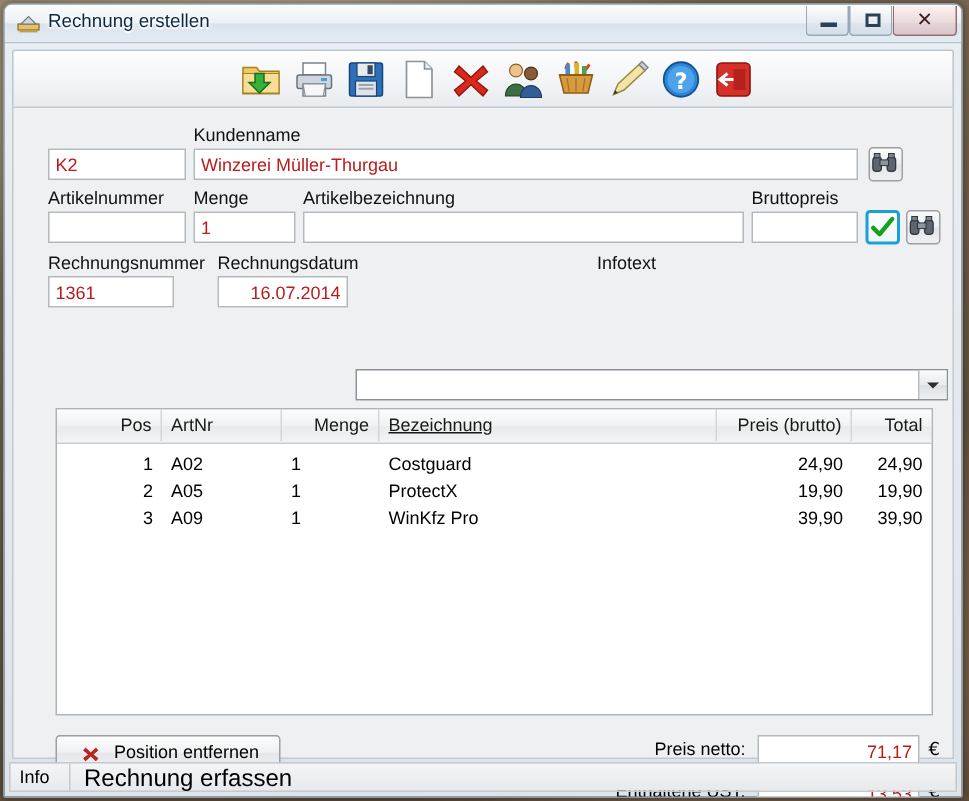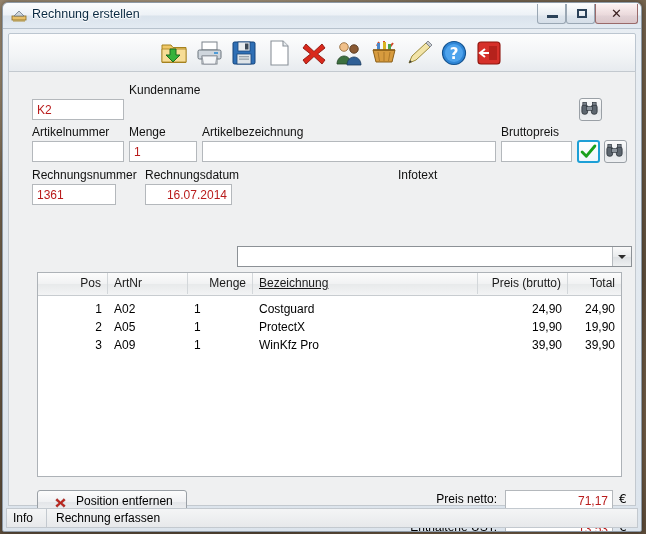--- a/index.html
+++ b/index.html
@@ -316,21 +316,21 @@
     left: 39px;
     top: 0;
     width: 1px;
     height: 18px;
     background: #c3c9cf;
   }
   #status-text {
     position: absolute;
     left: 49px;
     top: 2px;
-    font-size: 12px;
+    font-size: 16px;
     white-space: nowrap;
   }
 </style>
 </head>
 <body>
 
 <div id="desktop"></div>
 
 <div id="window">
 
@@ -423,20 +423,21 @@
       <path d="M6 15 h9 M11 11 l-5 4 l5 4" stroke="#ffffff" stroke-width="2" fill="none"></path>
     </svg>
   </div>
 
   <div id="client">
 
     <div class="flabel" style="left:23px; top:28px;">Kundennummer</div>
     <input class="finput" style="left: 23px; top: 27px; width: 92px;" value="K2">
 
     <div class="flabel" style="left:120px; top:11px;">Kundenname</div>
+    <input class="finput" style="left: 120px; top: 27px; width: 443px;" value="Winzerei Müller-Thurgau">
 
     <div class="sqbtn" style="left:570px; top:26px;">
       <svg viewBox="0 0 20 20" width="19" height="19">
         <rect x="2" y="6" width="6" height="10" rx="2.4" fill="#5d666f" stroke="#2e353c" stroke-width="0.9"></rect>
         <rect x="12" y="6" width="6" height="10" rx="2.4" fill="#5d666f" stroke="#2e353c" stroke-width="0.9"></rect>
         <rect x="7" y="8" width="6" height="4" fill="#8d959d" stroke="#2e353c" stroke-width="0.7"></rect>
         <rect x="3" y="3.5" width="4" height="3" fill="#7b838b" stroke="#2e353c" stroke-width="0.7"></rect>
         <rect x="13" y="3.5" width="4" height="3" fill="#7b838b" stroke="#2e353c" stroke-width="0.7"></rect>
       </svg>
     </div>

